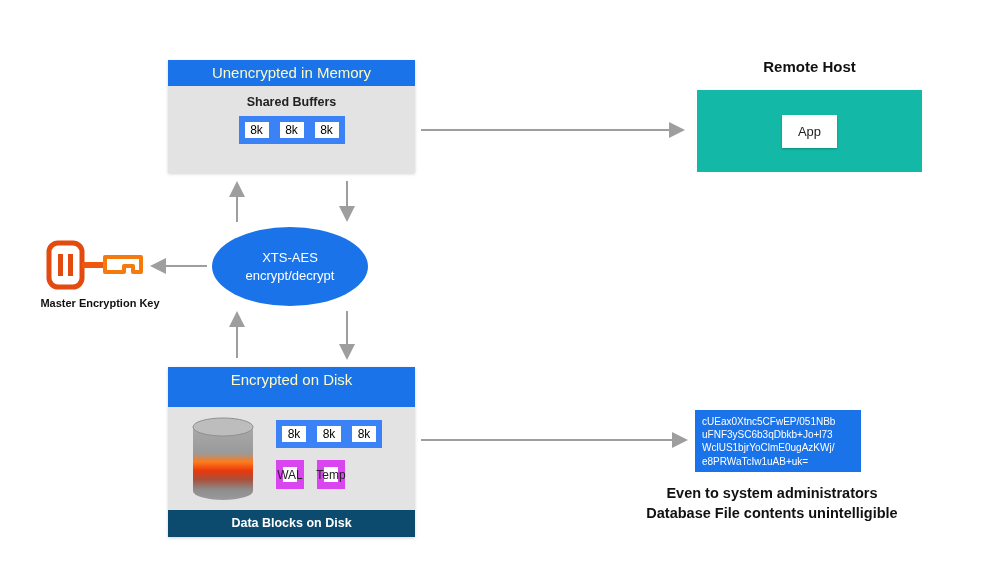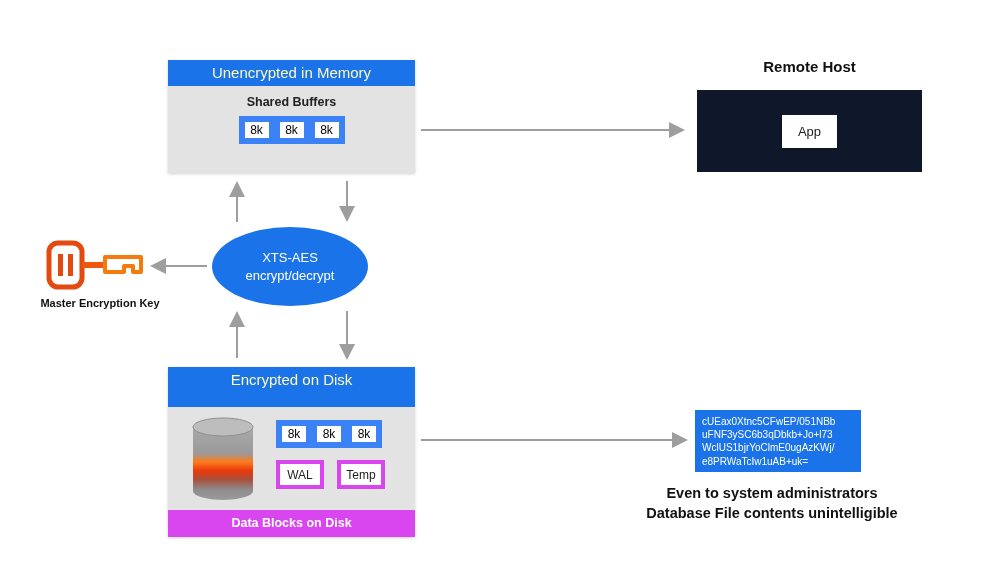--- a/index.html
+++ b/index.html
@@ -78,21 +78,21 @@
     font-weight: bold;
     font-size: 15px;
     color: #111;
   }
   .remote-box {
     position: absolute;
     left: 697px;
     top: 90px;
     width: 225px;
     height: 82px;
-    background: #0f172a;
+    background: #14b8a6;
     display: flex;
     align-items: center;
     justify-content: center;
   }
   .app-box {
     width: 55px;
     height: 33px;
     background: #ffffff;
     display: flex;
     align-items: center;
@@ -148,33 +148,33 @@
     height: 86px;
   }
   .disk-cells {
     position: absolute;
     left: 108px;
     top: 13px;
   }
   .disk-cells .cells-row { margin-top: 0; justify-content: flex-start; }
   .disk-cells .files-row { margin-top: 12px; display: flex; }
   .file-cell {
-    width: 48px;
+    width: 28px;
     height: 29px;
     background: #ffffff;
-    border: 4px solid #d946ef;
+    border: 7px solid #d946ef;
     display: flex;
     align-items: center;
     justify-content: center;
     font-size: 12px;
     color: #222;
   }
   .file-cell + .file-cell { margin-left: 13px; }
   .card-footer {
-    background: #d946ef;
+    background: #0c4a6e;
     color: #ffffff;
     font-weight: bold;
     font-size: 12.5px;
     text-align: center;
     height: 27px;
     line-height: 27px;
   }
   
   .ciphertext-box {
     position: absolute;

